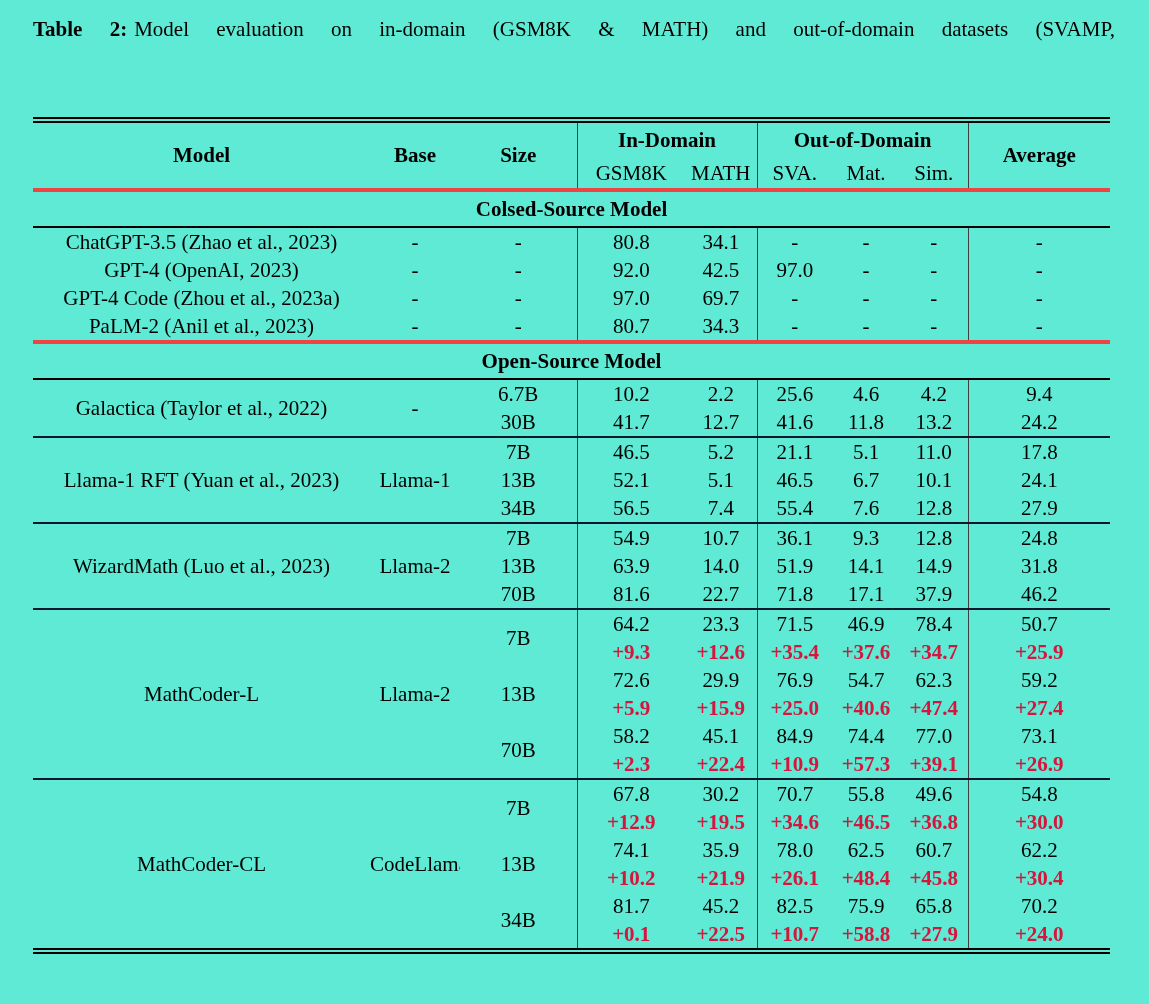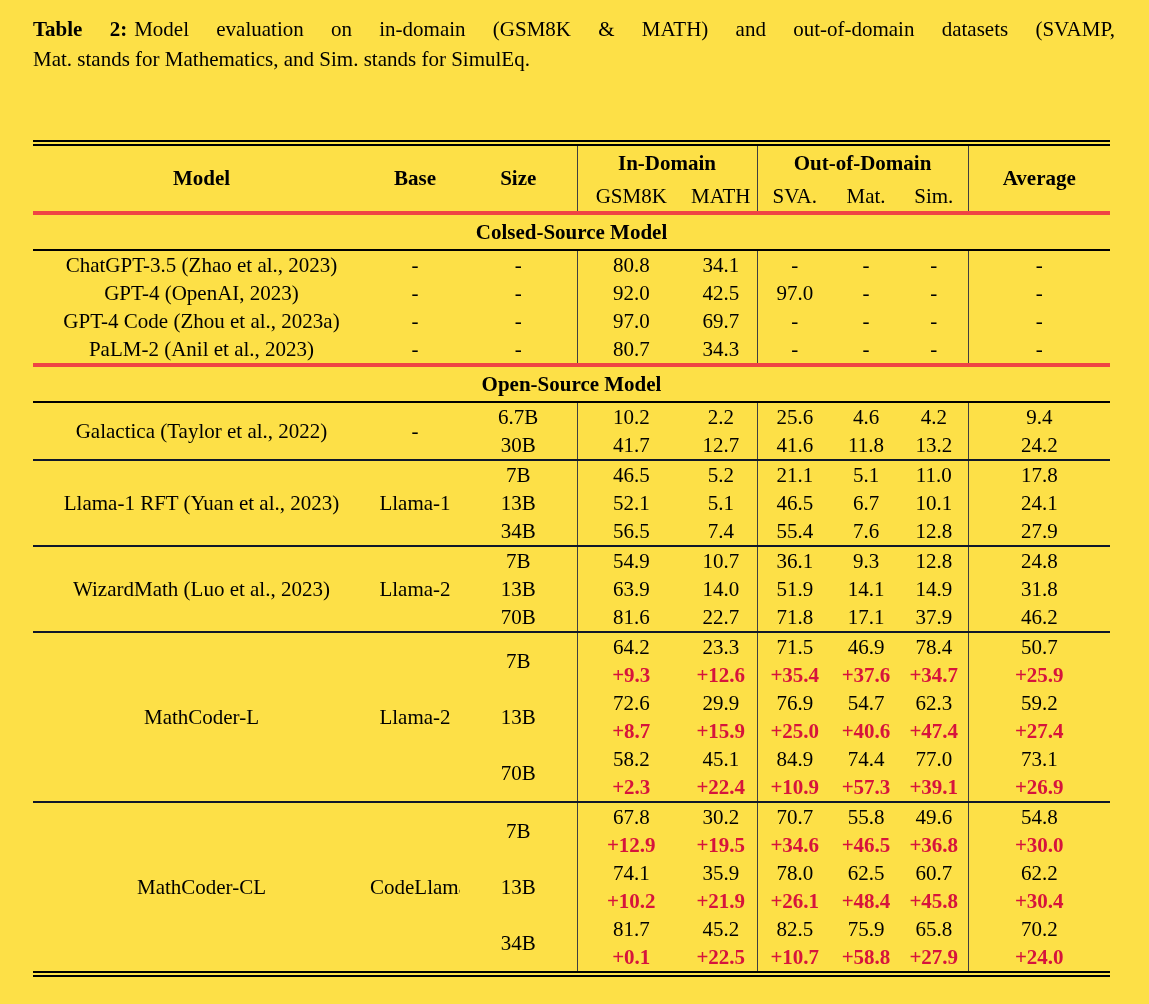--- a/index.html
+++ b/index.html
@@ -1,40 +1,40 @@
 <!DOCTYPE html>
 <html><head>
 <meta charset="utf-8">
 <style>
   html, body { margin: 0; padding: 0; background: #ffffff; }
   .page {
     position: relative;
     width: 1149px;
     height: 1004px;
-    background: #fde047;
+    background: #5eead4;
     color: #000;
     font-family: "Liberation Serif", serif;
     overflow: hidden;
   }
   .caption {
     position: absolute;
     top: 15px;
     left: 33px;
     width: 1082px;
     font-size: 21px;
   }
   .cap-line { line-height: 29.5px; }
   .cap-just { text-align: justify; text-align-last: justify; }
   .b { font-weight: bold; }
   .caption .cap-label { margin-right: 7px; }
   .plus { color: var(--accent, #d6143c); }
 
   table.results {
     position: absolute;
-    top: 140px;
+    top: 117px;
     left: 33px;
     width: 1077px;
     border-collapse: collapse;
     table-layout: fixed;
     border-top: 6px double #000;
     border-bottom: 6px double #000;
   }
   table.results td {
     padding: 0;
     text-align: center;
@@ -58,21 +58,20 @@
   td.vl { border-left: 1.4px solid #3f3f3f; }
   tr.delta td { color: var(--accent, #d6143c); font-weight: bold; }
 </style>
 </head>
 <body>
 
 <div class="page" style="--accent: #d6143c;">
 
   <div class="caption">
     <div class="cap-line cap-just"><span class="b cap-label">Table 2:</span><span>Model evaluation on in-domain (GSM8K &amp; MATH) and out-of-domain datasets (SVAMP,</span></div>
-    <div class="cap-line"><span>Mat. stands for Mathematics, and Sim. stands for SimulEq.</span></div>
   </div>
 
   <table class="results">
     <colgroup>
       <col style="width:337px">
         <col style="width:90px">
         <col style="width:117px">
       <col style="width:108px">
         <col style="width:72px">
       <col style="width:75px">
@@ -248,21 +247,21 @@
         <tr>
           <td class="size" rowspan="2">13B</td>
           <td class="vl">72.6</td>
           <td>29.9</td>
           <td class="vl">76.9</td>
           <td>54.7</td>
           <td>62.3</td>
           <td class="vl">59.2</td>
         </tr>
         <tr class="delta">
-          <td class="vl">+8.7</td>
+          <td class="vl">+5.9</td>
           <td>+15.9</td>
           <td class="vl">+25.0</td>
           <td>+40.6</td>
           <td>+47.4</td>
           <td class="vl">+27.4</td>
         </tr>
         <tr>
           <td class="size" rowspan="2">70B</td>
           <td class="vl">58.2</td>
           <td>45.1</td>

